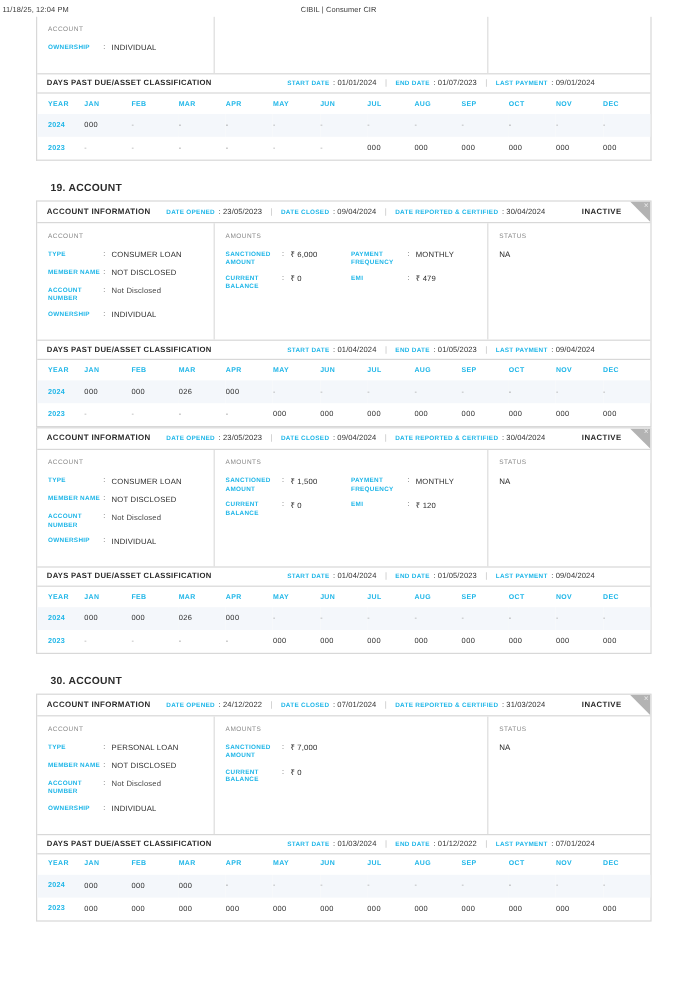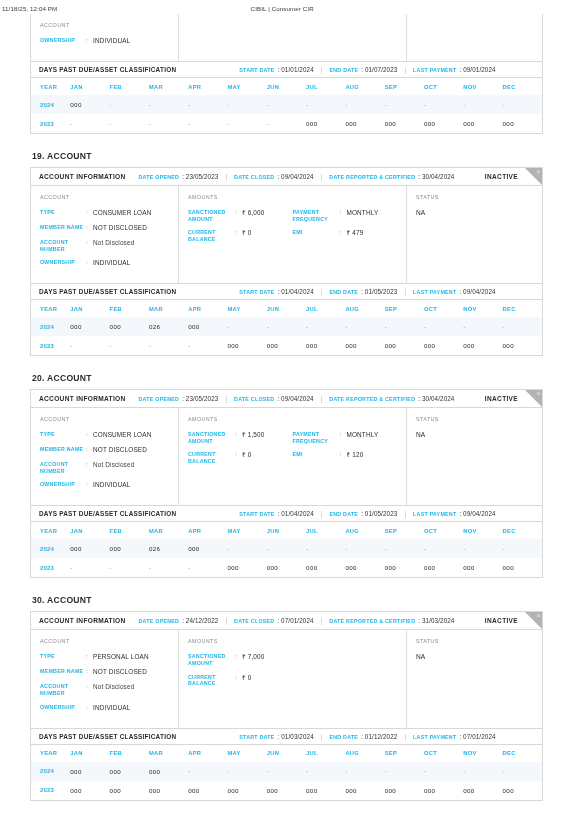--- a/index.html
+++ b/index.html
@@ -35,21 +35,21 @@
 
   
   .content { padding: 0 30px; }
 
   
   .section-title {
     font-size: 8.6px;
     font-weight: bold;
     color: #2b2b2b;
     letter-spacing: .25px;
-    margin: 17px 0 6px 2px;
+    margin: 17px 0 6px 12px;
   }
 
   
   .acct-card {
     border: 1px solid #d8d8d8;
     background: #fff;
     position: relative;
   }
   .acct-card.top-cut { border-top: none; }
 
@@ -507,21 +507,20 @@
                   <td class="v">000</td>
                   <td class="v">000</td>
                   <td class="v">000</td>
                   <td class="v">000</td>
                 </tr>
               </tbody>
       </table>
     </div>
         </div>
         <div>
-    <div class="section-title">20. ACCOUNT</div>
     <div class="acct-card">
       <div class="corner-ribbon">
         <span class="tri"></span>
         <span class="x">×</span>
       </div>
 
       <div class="acct-head">
         <span class="hd-title">ACCOUNT INFORMATION</span>
         <span class="hd-field">
           <span class="hd-lbl">DATE OPENED</span>

